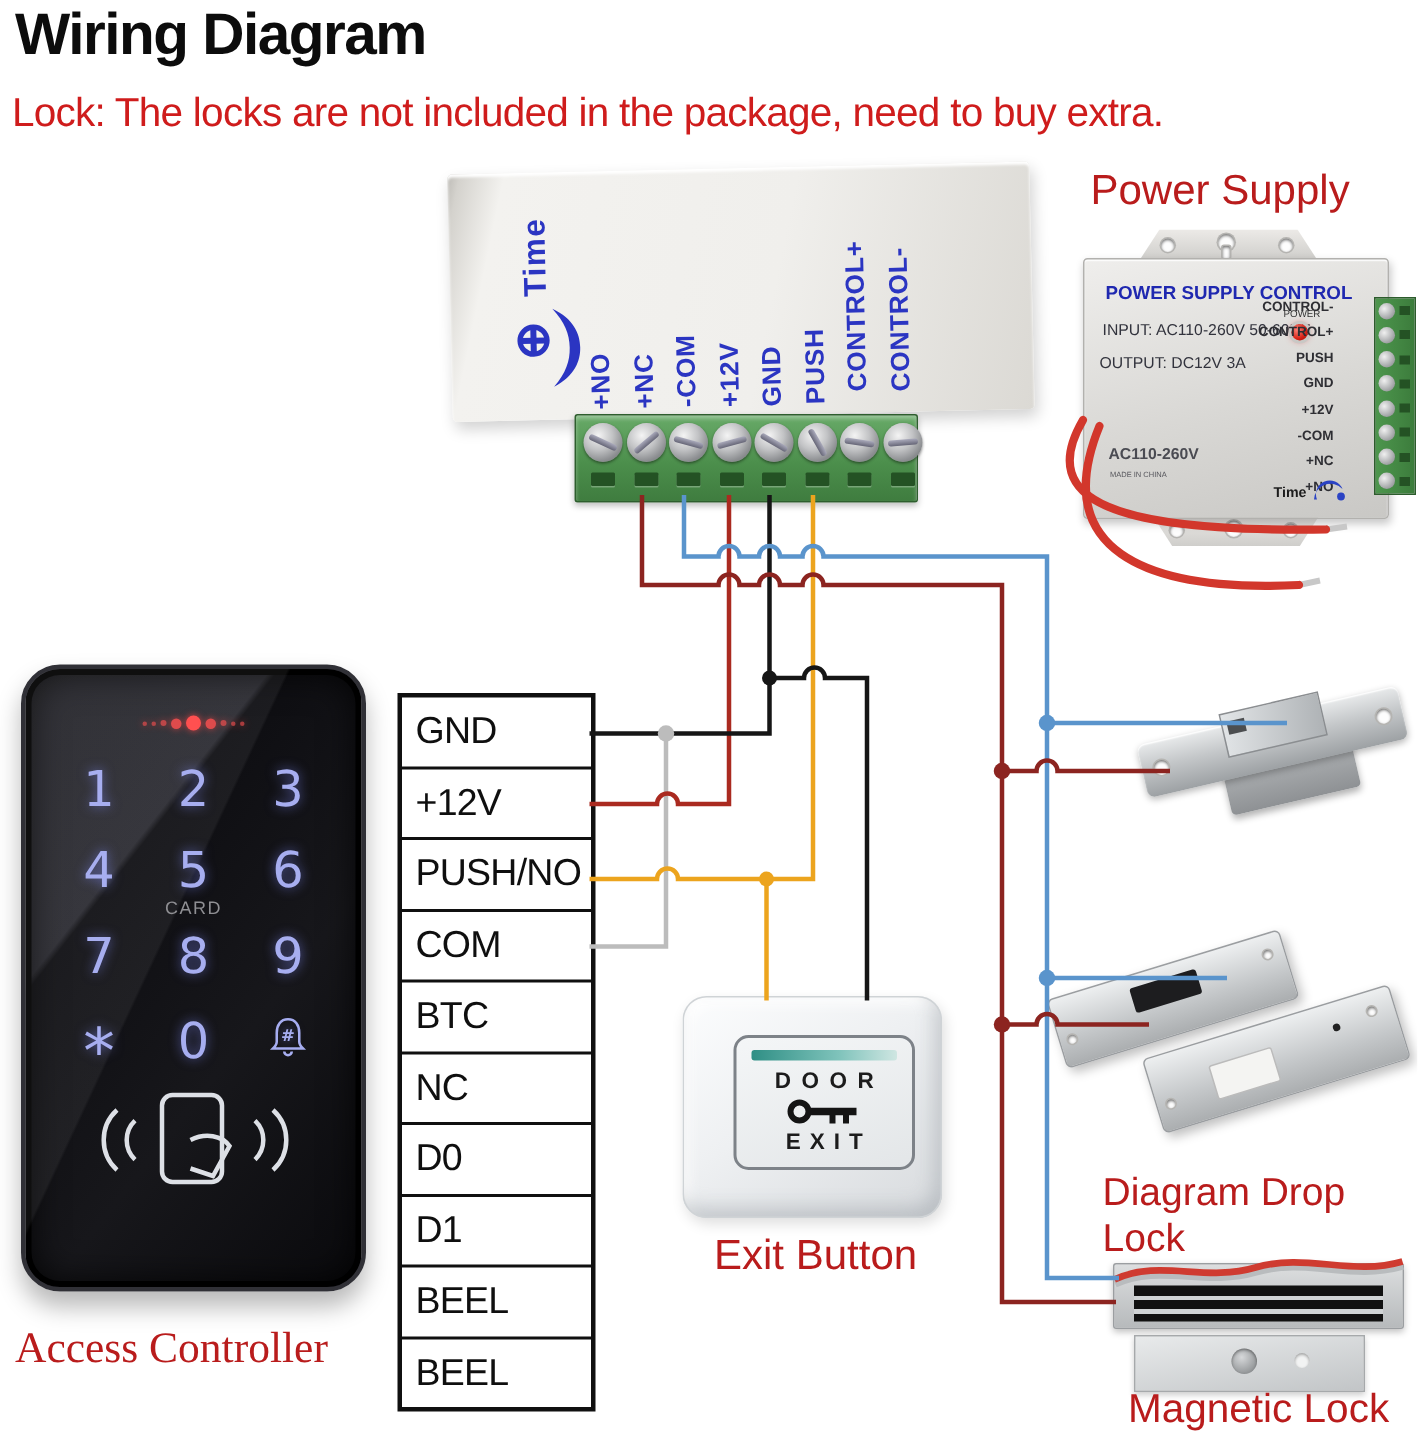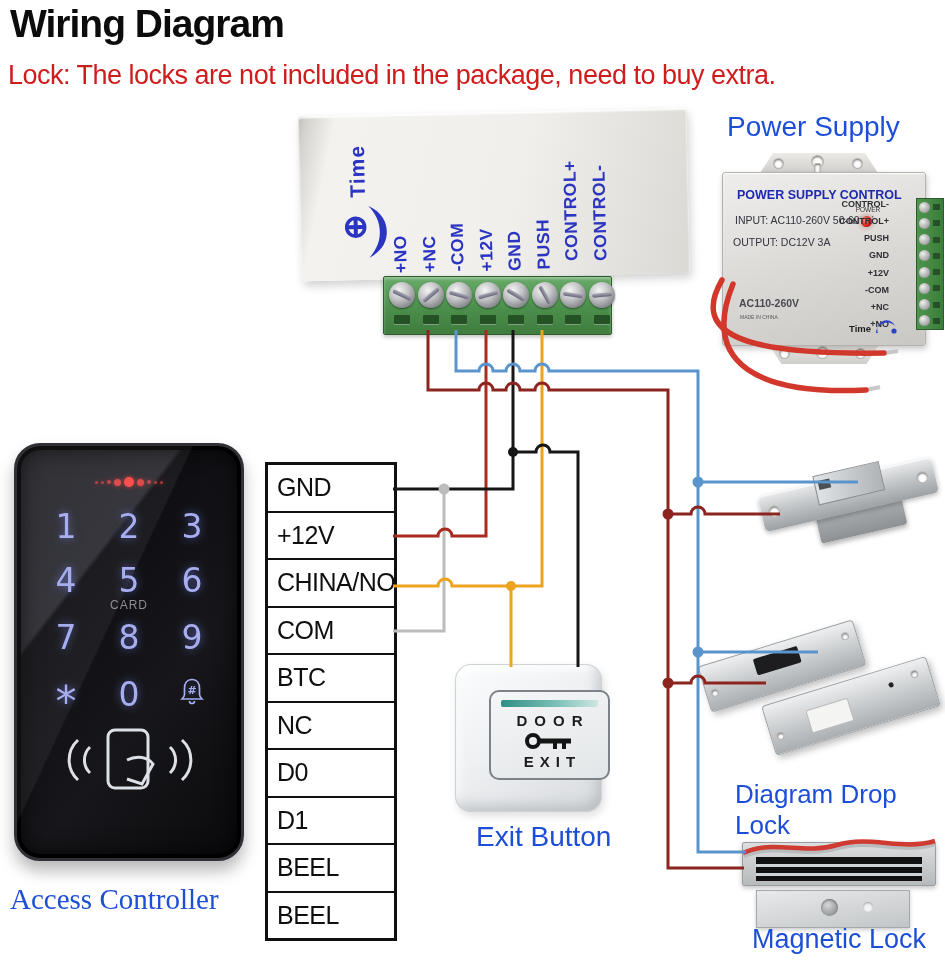--- a/index.html
+++ b/index.html
@@ -1,19 +1,19 @@
 <!DOCTYPE html>
 <html><head>
 <meta charset="utf-8">
 <style>
   html,body{margin:0;padding:0;background:#fff;}
   #stage{position:relative;width:945px;height:960px;background:#fff;overflow:hidden;
          font-family:"Liberation Sans",sans-serif;}
   .abs{position:absolute;}
-  .lbl{position:absolute;color:#1d4ed8;}
+  .lbl{position:absolute;color:#b91c1c;}
 
   
   .page-title{left:10px;top:2px;font-size:39px;font-weight:bold;letter-spacing:-1px;color:#0c0c0c;}
   .note{left:8px;top:60px;font-size:27px;color:#cf1c1c;letter-spacing:-.5px;}
 
   
   .relay{left:300px;top:112px;width:388px;height:165px;border-radius:3px;
     transform:rotate(-1.3deg);
     background:linear-gradient(103deg,#bdbbb6 0,#d4d2cd 2%,#f3f2ef 9%,#f0efec 55%,#dbd9d4 100%);
     box-shadow:2px 5px 10px rgba(0,0,0,.18), inset 0 2px 2px #fff;}
@@ -90,21 +90,21 @@
   .psu-made{position:absolute;left:17px;top:141px;font-size:5px;color:#56565c;}
   .psu-time{position:absolute;left:126px;top:147px;font-size:9.5px;font-weight:bold;color:#1c1c1c;
     display:flex;align-items:center;gap:3px;}
   .psu-lbl{left:727px;top:111px;font-size:28px;}
   .ac-input{left:730px;top:392px;font-size:31px;color:#c8423a;}
 
   
   .exitbtn{left:455px;top:664px;width:147px;height:148px;border-radius:16px;
     background:linear-gradient(145deg,#fcfdfe 0%,#eef0f2 45%,#d7dadd 100%);
     box-shadow:inset 0 0 0 1px #cfd3d6, inset -5px -7px 12px rgba(150,158,165,.45),
-               inset 4px 5px 9px #fff, 2px 4px 9px rgba(0,0,0,.13);}
+               inset 4px 5px 9px #fff, 2px 4px 9px rgba(0,0,0,.13);padding-left:26px;}
   .exit-inner{position:absolute;left:34px;top:26px;width:117px;height:86px;border:2px solid #7d8288;
     border-radius:10px;background:linear-gradient(160deg,#f4f6f7,#e3e6e8);}
   .exit-bar{position:absolute;left:10px;right:10px;top:8px;height:7px;border-radius:2px;
     background:linear-gradient(90deg,#2f8f85,#7fc3bb 60%,#cfe6e2);}
   .exit-door{margin-top:20px;text-align:center;font-size:15px;font-weight:bold;
     letter-spacing:7px;padding-left:7px;color:#1c1c1c;}
   .exit-key{display:block;margin:2px auto 0;}
   .exit-exit{text-align:center;font-size:15px;font-weight:bold;letter-spacing:6px;
     padding-left:6px;color:#1c1c1c;}
   .exit-lbl{left:476px;top:821px;font-size:28px;}
@@ -218,21 +218,21 @@
     </div>
 
   <div class="abs wire-table" id="wire-table">
       <div class="wt-row">
         <span>GND</span>
       </div>
       <div class="wt-row">
         <span>+12V</span>
       </div>
       <div class="wt-row">
-        <span>CHINA/NO</span>
+        <span>PUSH/NO</span>
       </div>
       <div class="wt-row">
         <span>COM</span>
       </div>
       <div class="wt-row">
         <span>BTC</span>
       </div>
       <div class="wt-row">
         <span>NC</span>
       </div>

